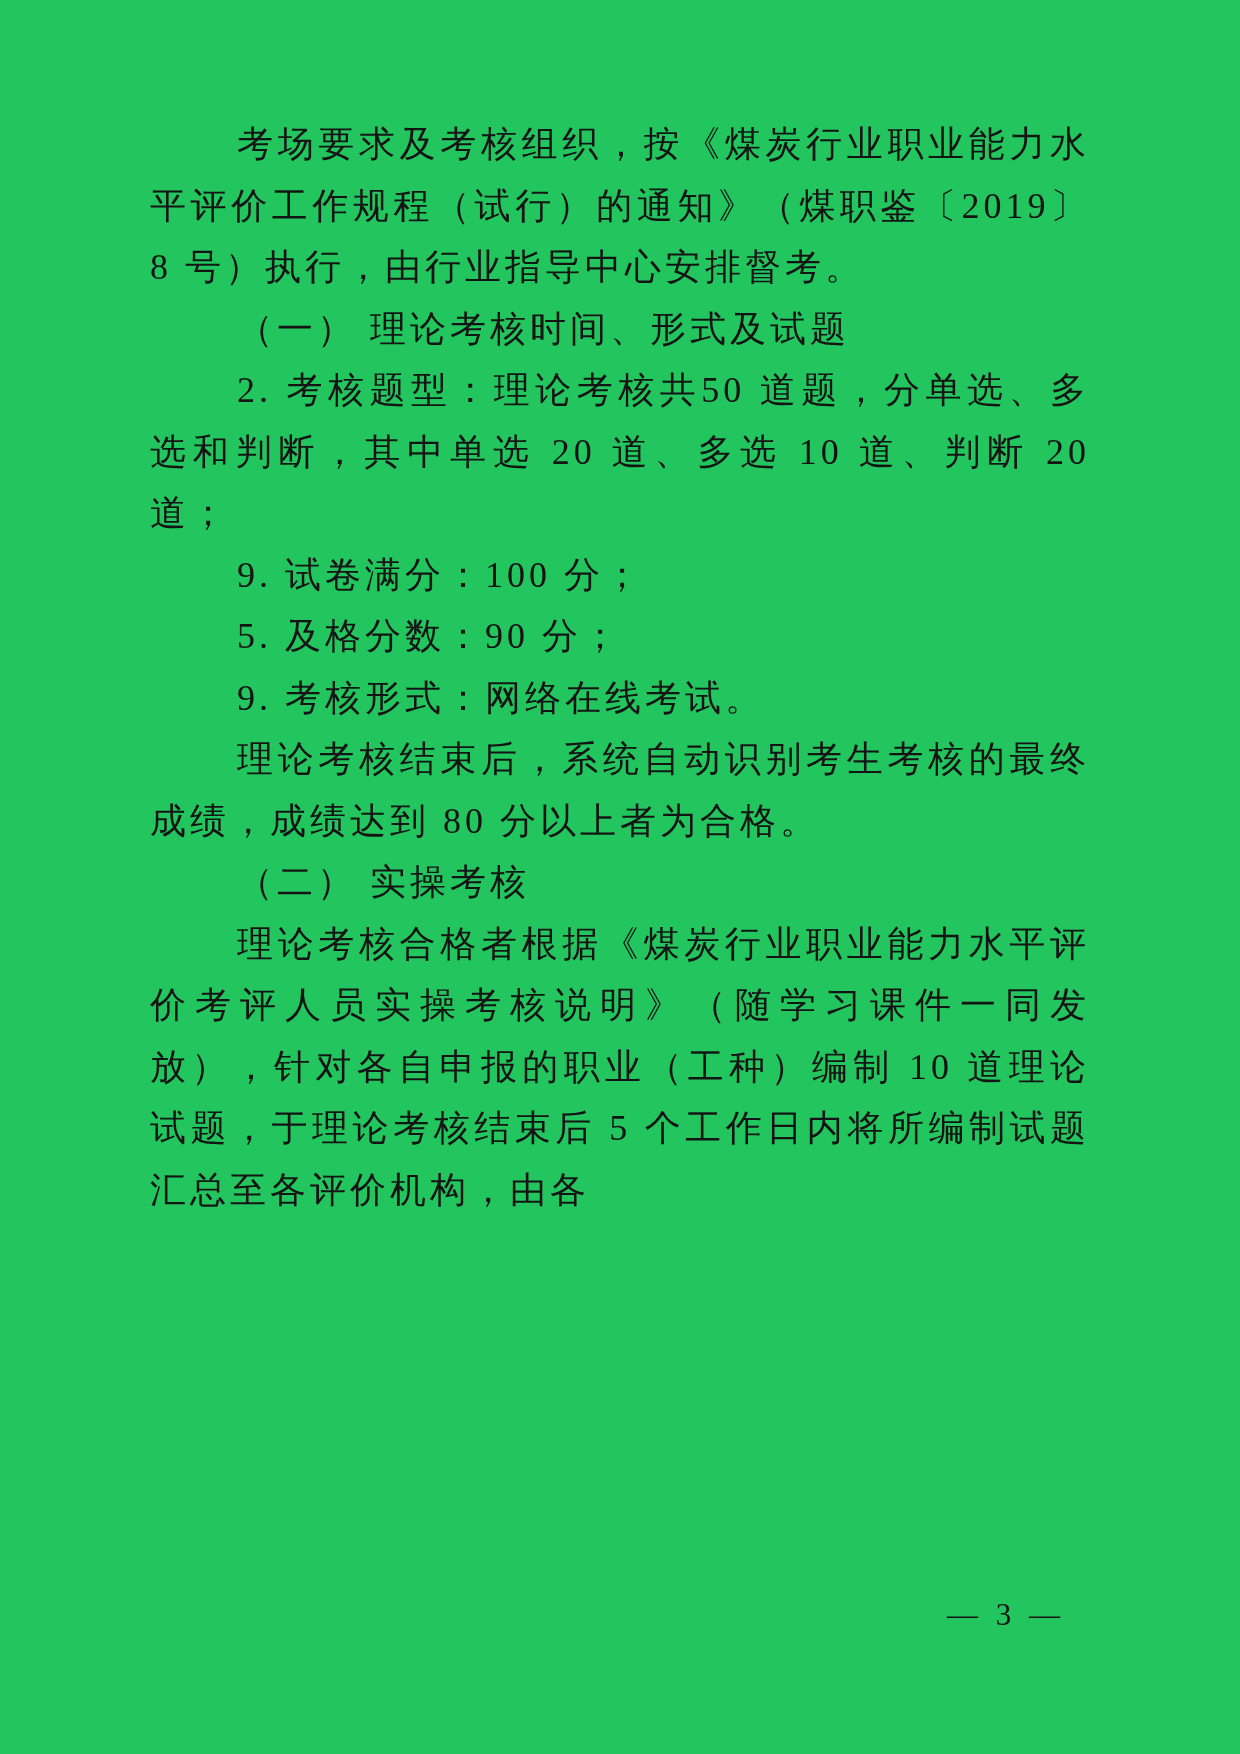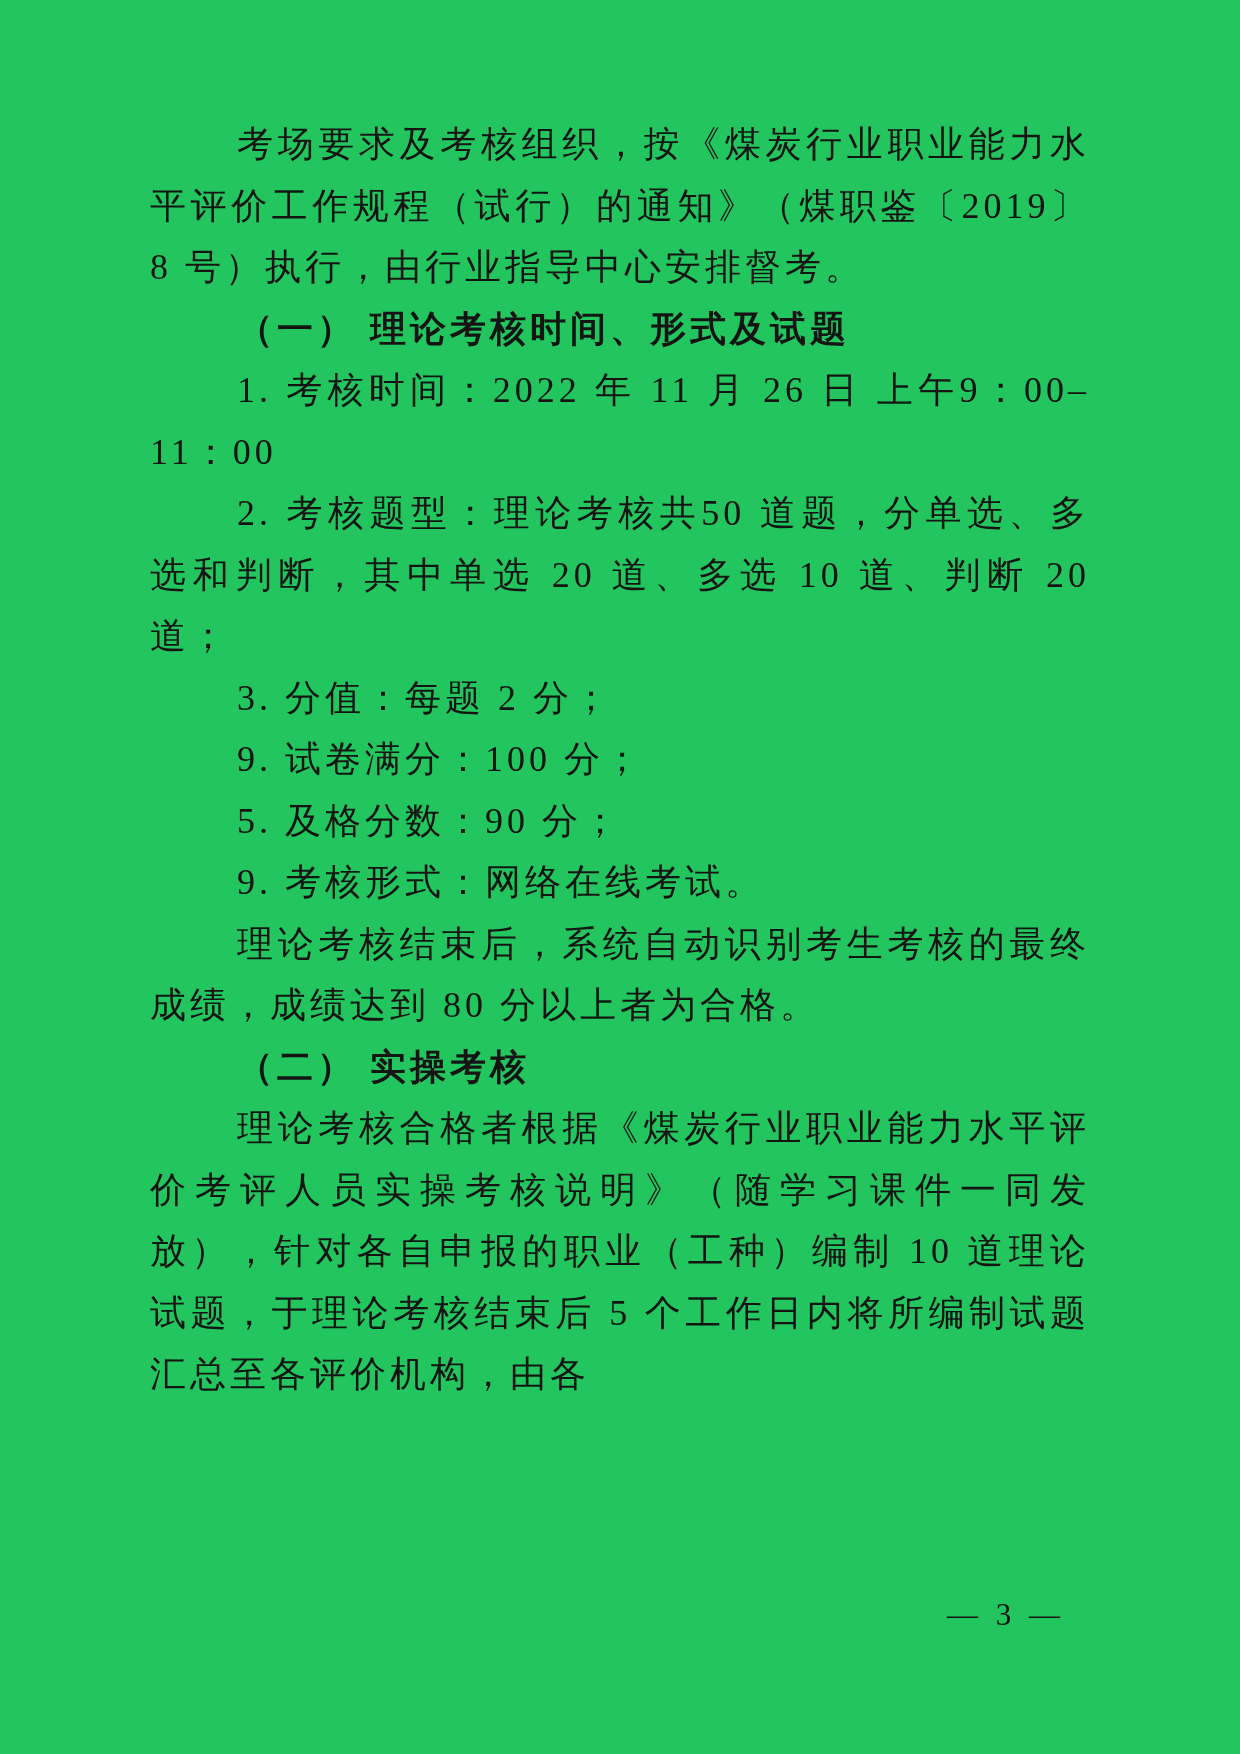--- a/index.html
+++ b/index.html
@@ -29,41 +29,39 @@
     padding: 0;
     font-size: 36px;
     line-height: 61.5px;
     letter-spacing: 4px;
     text-align: justify;
     text-justify: inter-character;
     text-indent: 87px;
     font-weight: normal;
   }
   .heading {
-    font-weight: bold;
+    font-weight: normal;
   }
   .pagenum {
     position: absolute;
     top: 1597px;
     right: 183px;
     font-size: 31px;
     letter-spacing: 5px;
     color: #141414;
   }
 </style>
 </head>
 <body>
 
 <div class="sheet">
   <main class="content">
     <p class="para">考场要求及考核组织，按《煤炭行业职业能力水平评价工作规程（试行）的通知》（煤职鉴〔2019〕8 号）执行，由行业指导中心安排督考。</p>
     <h2 class="para heading">（一） 理论考核时间、形式及试题</h2>
-    <p class="para">1. 考核时间：2022 年 11 月 26 日 上午9：00–11：00</p>
     <p class="para">2. 考核题型：理论考核共50 道题，分单选、多选和判断，其中单选 20 道、多选 10 道、判断 20 道；</p>
-    <p class="para">3. 分值：每题 2 分；</p>
     <p class="para">9. 试卷满分：100 分；</p>
     <p class="para">5. 及格分数：90 分；</p>
     <p class="para">9. 考核形式：网络在线考试。</p>
     <p class="para">理论考核结束后，系统自动识别考生考核的最终成绩，成绩达到 80 分以上者为合格。</p>
     <h2 class="para heading">（二） 实操考核</h2>
     <p class="para">理论考核合格者根据《煤炭行业职业能力水平评价考评人员实操考核说明》（随学习课件一同发放），针对各自申报的职业（工种）编制 10 道理论试题，于理论考核结束后 5 个工作日内将所编制试题汇总至各评价机构，由各</p>
   </main>
   <div class="pagenum">— 3 —</div>
 </div>
 

